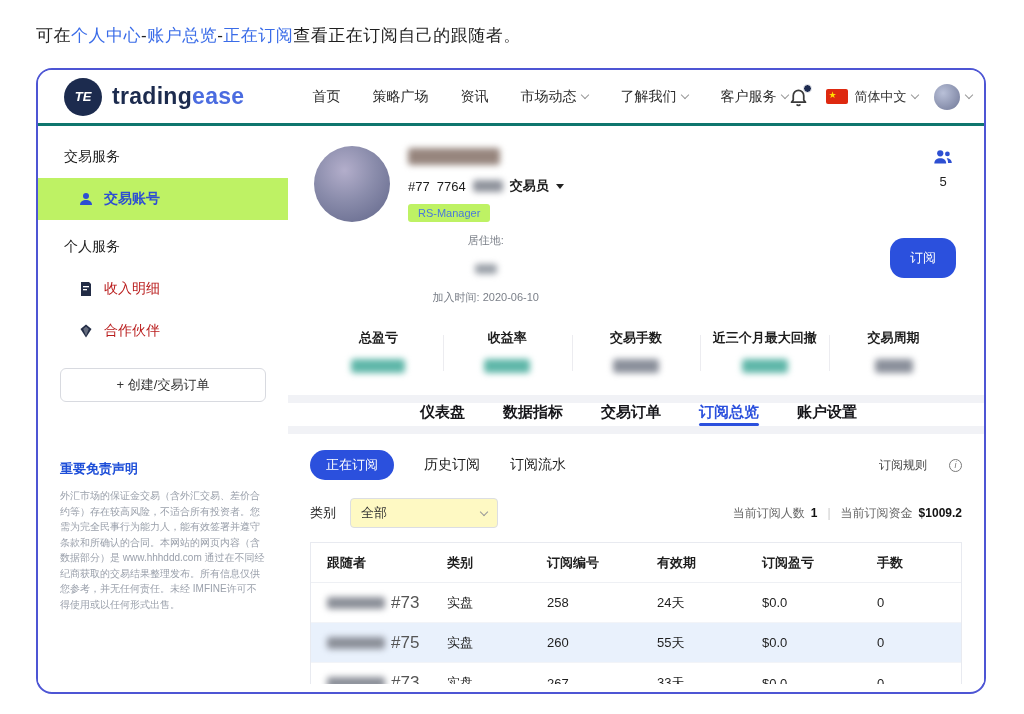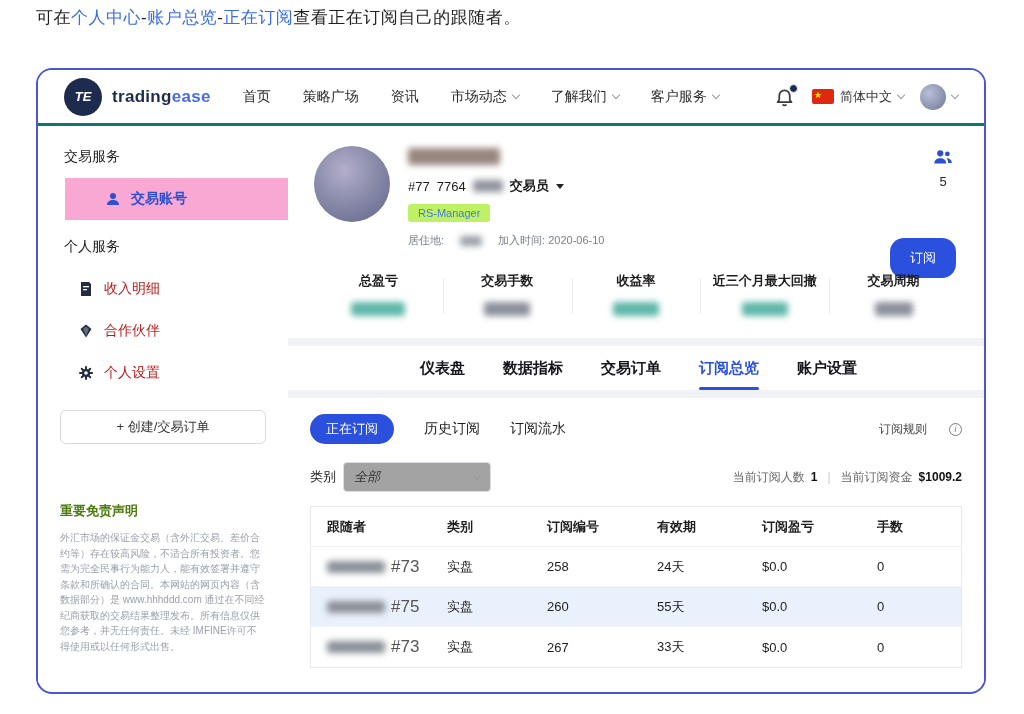--- a/index.html
+++ b/index.html
@@ -1,34 +1,34 @@
 <!DOCTYPE html>
 <html><head>
 <meta charset="utf-8">
 <style>
   * { margin:0; padding:0; box-sizing:border-box; }
   html,body { width:1024px; height:714px; overflow:hidden; background:#ffffff;
     font-family:"Liberation Sans","DejaVu Sans",sans-serif; }
 
   
-  .instruction { position:absolute; left:36px; top:6px; font-size:17px; color:#1f1f1f; letter-spacing:.5px; }
+  .instruction { position:absolute; left:36px; top:24px; font-size:17px; color:#1f1f1f; letter-spacing:.5px; }
   .instruction .lnk { color:#3a6ce8; }
 
   
   .card { position:absolute; left:36px; top:68px; width:950px; height:626px;
     border:2px solid #4d55d4; border-radius:16px; background:#fff; overflow:hidden; }
 
   
   .card-header { height:56px; display:flex; align-items:center; padding:0 26px; border-bottom:3px solid #0f766e; background:#fff; }
   .logo-wrap { display:flex; align-items:center; gap:10px; }
   .logo-circle { width:38px; height:38px; border-radius:50%; background:#1c2b4e; color:#fff;
     display:flex; align-items:center; justify-content:center; font-weight:bold; font-style:italic; font-size:13px; }
-  .logo-name { font-size:17px; font-weight:bold; color:#1c2b4e; letter-spacing:.3px; }
+  .logo-name { font-size:23px; font-weight:bold; color:#1c2b4e; letter-spacing:.3px; }
   .logo-name .accent { color:#4b6ce0; }
-  .nav { margin-left:32px; display:flex; gap:32px; align-items:center; font-size:14px; color:#2b2b2b; }
+  .nav { margin-left:68px; display:flex; gap:32px; align-items:center; font-size:14px; color:#2b2b2b; }
   .nav-item { display:flex; align-items:center; gap:6px; cursor:pointer; white-space:nowrap; }
   .chev { display:inline-block; width:6px; height:6px; border-right:1.5px solid #999; border-bottom:1.5px solid #999;
     transform:rotate(45deg); margin-top:-3px; }
   .header-right { margin-left:auto; display:flex; align-items:center; gap:16px; }
   .bell-wrap { position:relative; width:22px; height:22px; cursor:pointer; }
   .bell-badge { position:absolute; top:-2px; right:-2px; width:9px; height:9px; border-radius:50%; background:#1d2b50; border:1.5px solid #fff; }
   .flag { width:22px; height:15px; background:#de2910; border-radius:2px; position:relative; flex-shrink:0; }
   .flag .star { position:absolute; left:2px; top:-1px; color:#ffde00; font-size:9px; line-height:15px; }
   .lang { font-size:13px; color:#333; }
   .avatar-sm { width:26px; height:26px; border-radius:50%;
@@ -36,77 +36,77 @@
 
   
   .card-body { display:flex; height:calc(100% - 64px); background:#f1f2f6; }
 
   
   .sidebar { width:250px; flex-shrink:0; background:#fff; padding-top:22px; display:flex; flex-direction:column; }
   .side-title { padding-left:26px; font-size:14px; color:#222; margin-bottom:12px; }
   .side-title.mt { margin-top:18px; }
   .side-item { height:42px; display:flex; align-items:center; gap:10px; padding-left:40px; font-size:14px; color:#b91c1c; cursor:pointer; }
   .side-item svg { color:#222c45; flex-shrink:0; }
-  .side-item.active { background:#f9a8d4; color:#2d4fd2; font-weight:bold;margin-left:27px; }
+  .side-item.active { background:#bef264; color:#2d4fd2; font-weight:bold; }
   .side-item.active svg { color:#2d4fd2; }
   .create-btn { margin:16px auto 0; width:206px; height:34px; border:1px solid #d8dae0; border-radius:6px;
     background:#fff; font-size:13px; color:#333; display:flex; align-items:center; justify-content:center; cursor:pointer; }
   .disclaimer { margin-top:58px; padding:0 22px 20px; }
-  .disclaimer-title { font-size:13px; font-weight:bold; color:#4d7c0f; margin-bottom:10px; }
+  .disclaimer-title { font-size:13px; font-weight:bold; color:#1d4ed8; margin-bottom:10px; }
   .disclaimer-text { font-size:10px; color:#9aa0ab; line-height:1.55; word-break:break-all; }
 
   
   .main { flex:1; display:flex; flex-direction:column; gap:8px; background:#f1f2f6; overflow:hidden; }
   .panel { background:#fff; }
 
   
   .panel-profile { position:relative; padding:20px 26px 18px; }
   .profile-top { display:flex; }
   .avatar-lg { width:76px; height:76px; border-radius:50%; flex-shrink:0;
     background:radial-gradient(circle at 40% 32%, #b3aecb 0%, #8a8cab 45%, #5f6488 100%); }
   .profile-info { margin-left:18px; padding-top:2px; }
   .blur { filter:blur(3px); border-radius:3px; display:inline-block; }
   .name-blur { width:92px; height:17px; background:#97867e; }
   .meta-row { margin-top:8px; display:flex; align-items:center; gap:7px; font-size:13px; color:#1c1c1c; }
   .meta-row .role { font-weight:bold; }
   .blur-sm { width:30px; height:12px; background:#8f939c; }
   .caret-down { width:0; height:0; border-left:4px solid transparent; border-right:4px solid transparent; border-top:5px solid #222; }
   .badge { margin-top:9px; display:inline-block; background:#bef264; color:#4a79da; font-size:11px; padding:3px 10px; border-radius:3px; }
-  .residence-row { margin-top:11px; font-size:11px; color:#7a7f88; display:flex; align-items:center; gap:16px; }
+  .residence-row { margin-top:11px; font-size:11px; color:#7a7f88; display:flex; align-items:center; gap:16px;flex-direction:column; }
   .blur-xs { width:22px; height:10px; background:#9aa0a8; }
   .followers { position:absolute; top:20px; right:30px; text-align:center; }
   .followers .num { font-size:13px; color:#222; margin-top:2px; }
   .subscribe-btn { position:absolute; top:112px; right:28px; width:66px; height:40px; background:#2b50dd; color:#fff;
     border:none; border-radius:14px; font-size:13px; display:flex; align-items:center; justify-content:center; cursor:pointer; }
   .stats-row { display:flex; margin-top:24px; }
   .stat { flex:1; text-align:center; position:relative; }
   .stat + .stat::before { content:""; position:absolute; left:0; top:6px; bottom:6px; width:1px; background:#ececf0; }
   .stat-label { font-size:13px; color:#1d1d1d; font-weight:600; }
   .stat-blur { margin:12px auto 0; height:14px; }
   .teal { background:#5fb7a9; }
   .grayv { background:#8b909b; }
 
   
   .panel-tabs { height:46px; display:flex; align-items:flex-end; padding-left:132px; gap:38px; }
-  .tab { padding-bottom:12px; font-size:15px; font-weight:600; color:#16161a; position:relative; cursor:pointer; white-space:nowrap;text-align:center; }
+  .tab { padding-bottom:4px; font-size:15px; font-weight:600; color:#16161a; position:relative; cursor:pointer; white-space:nowrap;text-align:center; }
   .tab.active { color:#2b50dd; }
   .tab.active::after { content:""; position:absolute; left:0; right:0; bottom:0; height:3px; background:#2b50dd; border-radius:2px; }
 
   
   .panel-sub { flex:1; padding:16px 22px; }
   .subtabs { display:flex; align-items:center; }
   .pill { background:#2b50dd; color:#fff; font-size:13px; padding:6px 16px; border-radius:15px; cursor:pointer; }
   .subtab { margin-left:30px; font-size:14px; color:#1d1d1d; font-weight:500; cursor:pointer; }
   .rules { margin-left:auto; display:flex; align-items:center; gap:22px; font-size:12px; color:#444; cursor:pointer; }
   .info-circle { width:13px; height:13px; border:1px solid #7a7a7a; border-radius:50%; color:#7a7a7a;
     font-size:9px; display:flex; align-items:center; justify-content:center; font-style:italic; }
   .filter-row { margin-top:18px; display:flex; align-items:center; }
   .filter-label { font-size:13px; color:#222; }
-  .select { margin-left:7px; width:148px; height:30px; border:1px solid #dcdee3; border-radius:4px; background:#a3a3a3;
-    display:flex; align-items:center; justify-content:space-between; padding:0 10px; font-size:13px; color:#333; cursor:pointer;font-style:italic; }
+  .select { margin-left:14px; width:148px; height:30px; border:1px solid #dcdee3; border-radius:4px; background:#fef9c3;
+    display:flex; align-items:center; justify-content:space-between; padding:0 10px; font-size:13px; color:#333; cursor:pointer; }
   .summary { margin-left:auto; display:flex; align-items:center; gap:6px; font-size:12px; color:#666; }
   .summary .val { color:#111; font-weight:600; }
   .summary .div { color:#ccc; padding:0 4px; }
   .table { margin-top:14px; border:1px solid #e8eaf0; background:#fff; }
   .trow { display:grid; grid-template-columns:120px 100px 110px 105px 115px 1fr; align-items:center;
     height:40px; padding:0 16px; font-size:13px; color:#1e1e1e; }
   .trow.thead { font-weight:bold; height:40px; border-bottom:1px solid #eef0f4; }
   .trow.body-row { border-bottom:1px solid #f2f4f8; }
   .trow.body-row:last-child { border-bottom:none; }
   .trow.alt { background:#e9f1fc; }
@@ -192,31 +192,20 @@
             <rect x="5" y="8" width="4" height="1.3" fill="#fff"></rect>
         </svg>
         <span>收入明细</span>
       </div>
       <div class="side-item">
         <svg viewBox="0 0 16 16" width="16" height="16" fill="currentColor">
           <path d="M8 1.5 L13.5 6 L8 14.5 L2.5 6 Z"></path>
             <path d="M5.2 6 L8 13 L10.8 6 L8 3.4 Z" fill="#fff" opacity="0.3"></path>
         </svg>
         <span>合作伙伴</span>
-      </div>
-      <div class="side-item">
-        <svg viewBox="0 0 16 16" width="16" height="16" fill="currentColor">
-          <rect x="7" y="1" width="2" height="14" rx="1"></rect>
-          <rect x="7" y="1" width="2" height="14" rx="1" transform="rotate(45 8 8)"></rect>
-          <rect x="7" y="1" width="2" height="14" rx="1" transform="rotate(90 8 8)"></rect>
-          <rect x="7" y="1" width="2" height="14" rx="1" transform="rotate(135 8 8)"></rect>
-          <circle cx="8" cy="8" r="4"></circle>
-            <circle cx="8" cy="8" r="1.8" fill="#fff"></circle>
-        </svg>
-        <span>个人设置</span>
       </div>
       <button class="create-btn">+ 创建/交易订单</button>
       <div class="disclaimer">
         <div class="disclaimer-title">重要免责声明</div>
         <div class="disclaimer-text">外汇市场的保证金交易（含外汇交易、差价合约等）存在较高风险，不适合所有投资者。您需为完全民事行为能力人，能有效签署并遵守条款和所确认的合同。本网站的网页内容（含数据部分）是 www.hhhddd.com 通过在不同经纪商获取的交易结果整理发布。所有信息仅供您参考，并无任何责任。未经 IMFINE许可不得使用或以任何形式出售。</div>
       </div>
     </div>
 
     <div class="main">
 
@@ -250,26 +239,26 @@
           <div class="num">5</div>
         </div>
         <button class="subscribe-btn">订阅</button>
 
         <div class="stats-row">
           <div class="stat">
             <div class="stat-label">总盈亏</div>
             <div class="stat-blur blur teal" style="width:54px"></div>
           </div>
           <div class="stat">
+            <div class="stat-label">收益率</div>
+            <div class="stat-blur blur teal" style="width:46px"></div>
+          </div>
+          <div class="stat">
             <div class="stat-label">交易手数</div>
             <div class="stat-blur blur grayv" style="width:46px"></div>
-          </div>
-          <div class="stat">
-            <div class="stat-label">收益率</div>
-            <div class="stat-blur blur teal" style="width:46px"></div>
           </div>
           <div class="stat">
             <div class="stat-label">近三个月最大回撤</div>
             <div class="stat-blur blur teal" style="width:46px"></div>
           </div>
           <div class="stat">
             <div class="stat-label">交易周期</div>
             <div class="stat-blur blur grayv" style="width:38px"></div>
           </div>
         </div>

